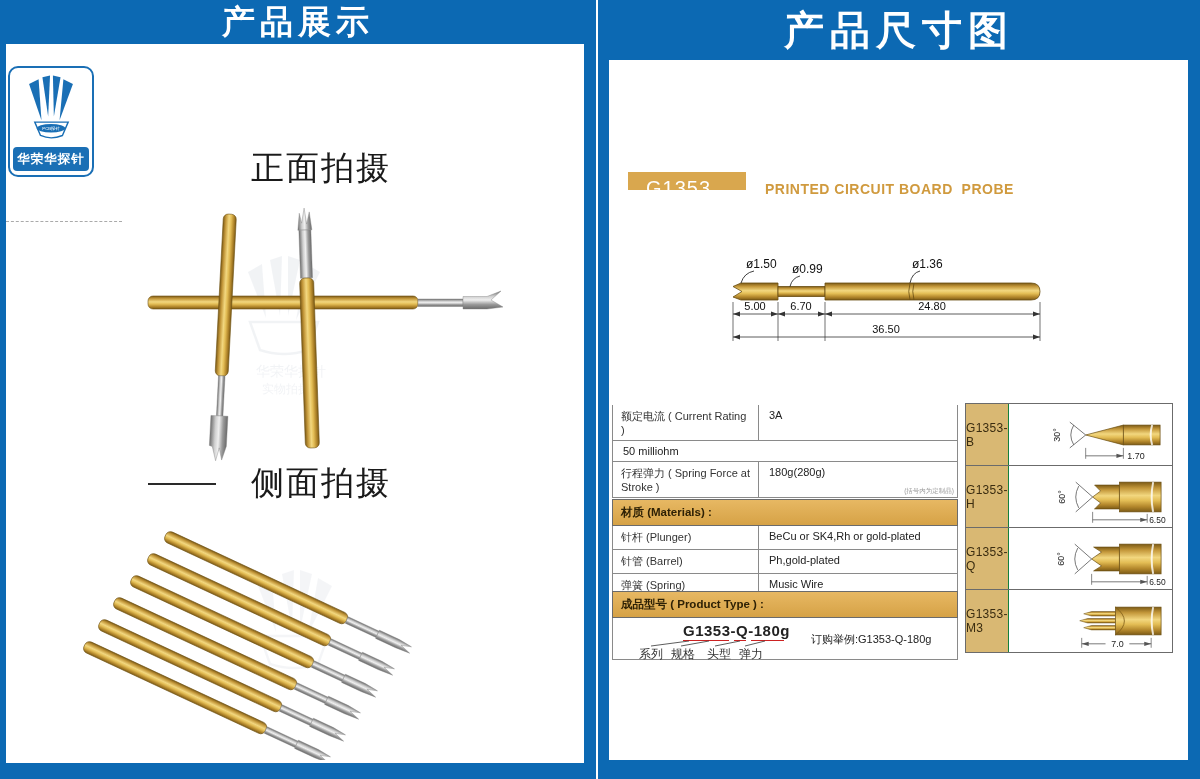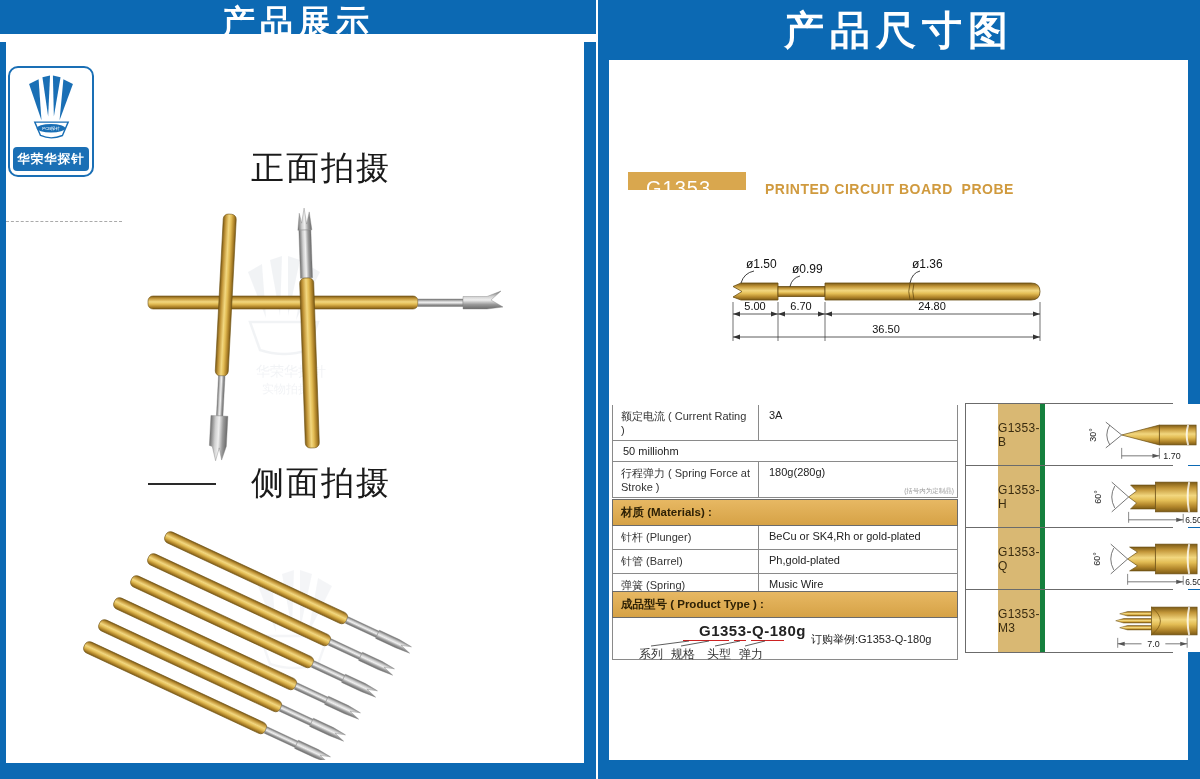--- a/index.html
+++ b/index.html
@@ -1,42 +1,42 @@
 <!DOCTYPE html>
 <html><head>
 <meta charset="utf-8">
 <style>
   * { margin:0; padding:0; box-sizing:border-box; }
   html,body { width:1200px; height:779px; }
   body { position:relative; background:#fff; font-family:"Liberation Sans", sans-serif; overflow:hidden; color:#222; }
   .abs { position:absolute; }
   .blue { background:#0c69b3; }
   .hdr { color:#fff; font-weight:bold; text-align:center; }
-  .hdr-left { left:0; top:0; width:596px; height:34px; font-size:33px; line-height:43px; letter-spacing:5px; }
+  .hdr-left { left:0; top:0; width:596px; height:44px; font-size:33px; line-height:43px; letter-spacing:5px; }
   .hdr-right { left:598px; top:0; width:602px; height:60px; font-size:40px; line-height:61px; letter-spacing:6px; }
   .photo-label { width:170px; text-align:center; font-size:33px; color:#1a1a1a; letter-spacing:2px; }
   .logo-box { left:8px; top:66px; width:86px; height:111px; background:#fff; border:2px solid #1a6fb5; border-radius:10px; }
   .logo-band { position:absolute; left:3px; right:3px; bottom:4px; height:24px; background:#1a6fb5; border-radius:4px; color:#fff; font-size:12.5px; font-weight:bold; text-align:center; line-height:24px; letter-spacing:1px; }
   .badge { left:628px; top:172px; width:118px; height:18px; background:#d9a74e; color:#fff; font-size:20px; line-height:33px; padding-left:18px; letter-spacing:1px; }
   .subtitle { left:765px; top:181px; font-size:14px; font-weight:bold; color:#d09a3e; letter-spacing:.5px; white-space:pre; }
   .tbl { position:absolute; width:346px; background:#fff; font-size:11px; }
   .tbl-head { background:linear-gradient(#e7b863,#d6a246); border:1px solid #6b6b6b; font-weight:bold; padding:5px 8px; color:#2e2105; font-size:11.5px; }
   .tbl-row { display:flex; border:1px solid #8a8a8a; border-top:none; background:#fff; }
   .c1 { width:146px; padding:4px 8px; border-right:1px solid #8a8a8a; color:#333; }
   .c2 { flex:1; padding:4px 10px; position:relative; color:#222; }
   .micro-note { position:absolute; right:3px; bottom:1px; font-size:6.5px; color:#9a9a9a; }
   .pt-body { position:relative; border:1px solid #8a8a8a; border-top:none; height:42px; background:#fff; }
-  .pt-code { position:absolute; left:70px; top:4px; font-size:15px; font-weight:bold; letter-spacing:.5px; color:#222;margin-left:16px; }
+  .pt-code { position:absolute; left:70px; top:4px; font-size:15px; font-weight:bold; letter-spacing:.5px; color:#222; }
   .pt-u { position:absolute; top:22px; height:0; border-bottom:1.6px solid #cc2222; }
   .pt-lab { position:absolute; top:28px; font-size:12px; color:#333; }
   .pt-ex { position:absolute; left:198px; top:14px; font-size:11px; color:#222; }
   .tip-table { left:965px; top:403px; width:208px; border:1px solid #6b6b6b; background:#fff; }
   .tip-row { display:flex; height:62px; border-bottom:1px solid #6b6b6b; }
   .tip-row:last-child { border-bottom:none; }
-  .tip-model { width:80px; background:#d9b873; border-right:5px solid #15803d; display:flex; align-items:center; justify-content:center; font-size:12px; color:#3a2c10; letter-spacing:.3px;margin-left:32px; }
+  .tip-model { width:80px; background:#d9b873; border-right:1px solid #15803d; display:flex; align-items:center; justify-content:center; font-size:12px; color:#3a2c10; letter-spacing:.3px; }
   .tip-draw { flex:1; background:#fff;padding-left:37px; }
   .dashes { border-top:1px dashed #aaa; }
   svg text { font-family:"Liberation Sans", sans-serif; }
 </style>
 </head>
 <body>
 
 <svg width="0" height="0" style="position:absolute" aria-hidden="true">
   <defs>
     <linearGradient id="goldY" x1="0" y1="0" x2="0" y2="1">

